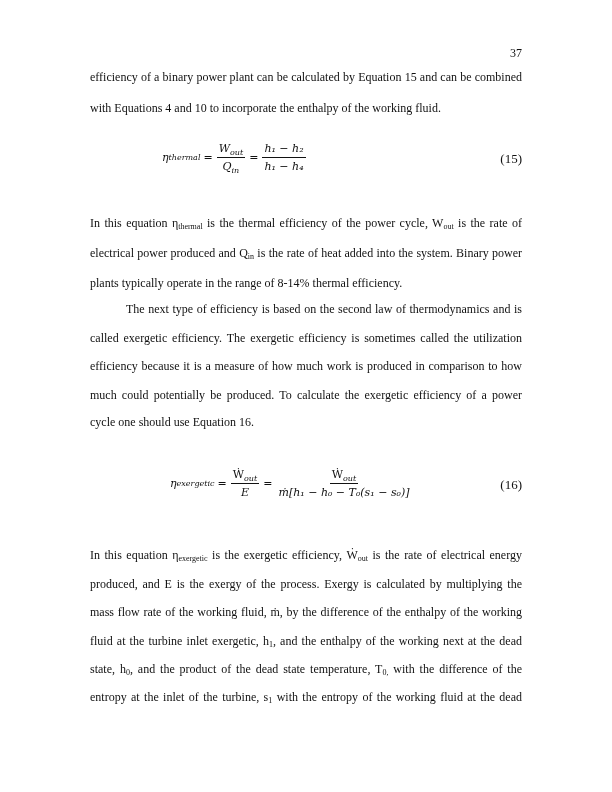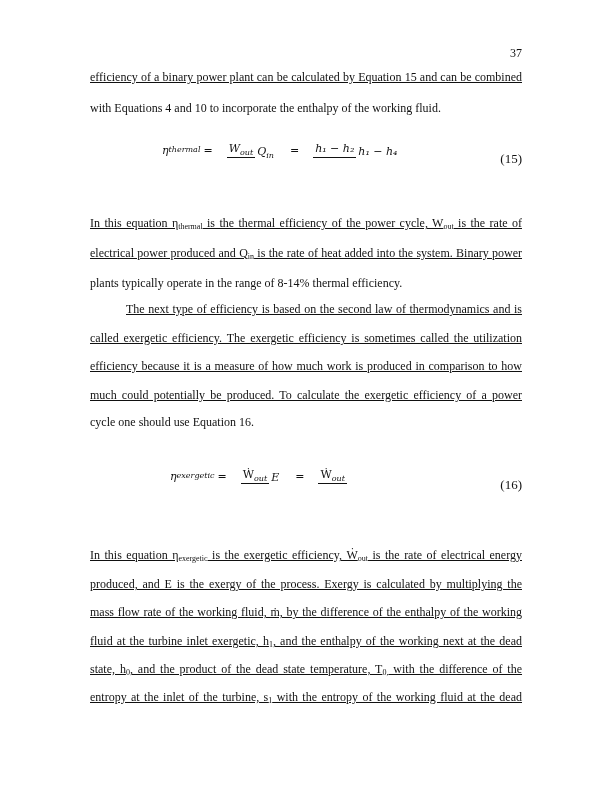--- a/index.html
+++ b/index.html
@@ -27,21 +27,20 @@
       left: 90px;
       width: 432px;
       font-size: 12px;
       line-height: 14px;
       white-space: nowrap;
     }
     .justify {
       text-align: justify;
       text-align-last: justify;
       white-space: normal;
-      text-decoration: underline;
     }
     .indent {
       left: 126px;
       width: 396px;
     }
     sub.s {
       font-size: 8px;
       vertical-align: -2px;
       line-height: 0;
     }
@@ -59,23 +58,23 @@
     .math {
       position: absolute;
       font-family: "DejaVu Serif", serif;
       font-style: italic;
       font-size: 11px;
       display: flex;
       align-items: center;
     }
     .frac {
       display: inline-flex;
-      flex-direction: row;
+      flex-direction: column;
       align-items: center;
-      margin: 0 11px;
+      margin: 0 1px;
     }
     .frac .num {
       padding: 0 2px 2px 2px;
       border-bottom: 1px solid #111;
       line-height: 13px;
     }
     .frac .den {
       padding: 2px 2px 0 2px;
       line-height: 13px;
     }
@@ -141,20 +140,21 @@
     <span>η</span>
       <span class="msub">exergetic</span>
     <span class="op">=</span>
     <span class="frac">
       <span class="num"><span class="upright">Ẇ</span><span class="msub">out</span></span>
       <span class="den">E</span>
     </span>
     <span class="op">=</span>
     <span class="frac">
       <span class="num"><span class="upright">Ẇ</span><span class="msub">out</span></span>
+      <span class="den">ṁ[h₁ − h₀ − T₀(s₁ − s₀)]</span>
     </span>
   </div>
   <div class="eq-number" style="top:11px">(16)</div>
 </div>
 
 <div>
   <div class="line justify" style="top:548px">
     <span>In this equation η</span><sub class="s">exergetic</sub><span> is the exergetic efficiency, Ẇ</span><sub class="s">out</sub><span> is the rate of electrical energy</span>
   </div>
   <div class="line justify" style="top:577px">produced, and E is the exergy of the process. Exergy is calculated by multiplying the</div>

